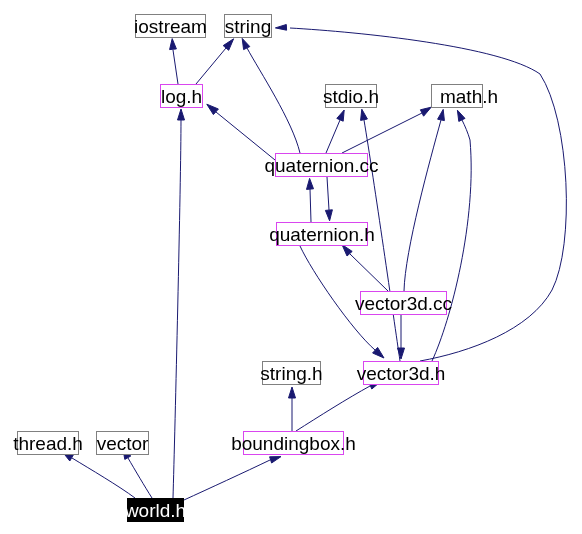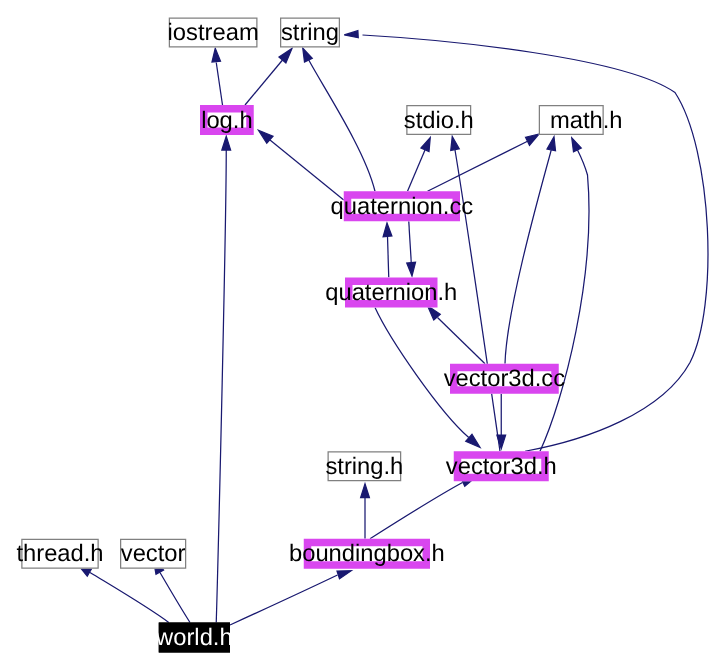--- a/index.html
+++ b/index.html
@@ -34,21 +34,21 @@
     font-size: 19px;
     line-height: 1;
     letter-spacing: 0px;
     white-space: nowrap;
     background: #ffffff;
     color: #000000;
     border: 1px solid #808080;
     cursor: default;
   }
   .node-box.project {
-    border: 6px solid #d946ef;
+    border: 1px solid #d946ef;
   }
   .node-box.current {
     border: 1px solid #000000;
     background: #000000;
     color: #ffffff;
   }
   .edge-path {
     fill: none;
     stroke: #191970;
     stroke-width: 1;
@@ -190,21 +190,21 @@
   </div>
 
   <div class="node-box" style="left:431px; top:84px; width:52px; height:24px;padding-left:24px;">
     <span>math.h</span>
   </div>
 
   <div class="node-box project" style="left:275px; top:153px; width:93px; height:24px;">
     <span>quaternion.cc</span>
   </div>
 
-  <div class="node-box project" style="left:276px; top:222px; width:74px; height:24px;text-align:center;">
+  <div class="node-box project" style="left:276px; top:222px; width:92px; height:24px;text-align:center;">
     <span>quaternion.h</span>
   </div>
 
   <div class="node-box project" style="left:360px; top:291px; width:87px; height:24px;">
     <span>vector3d.cc</span>
   </div>
 
   <div class="node-box" style="left:262px; top:361px; width:59px; height:24px;text-align:center;">
     <span>string.h</span>
   </div>

